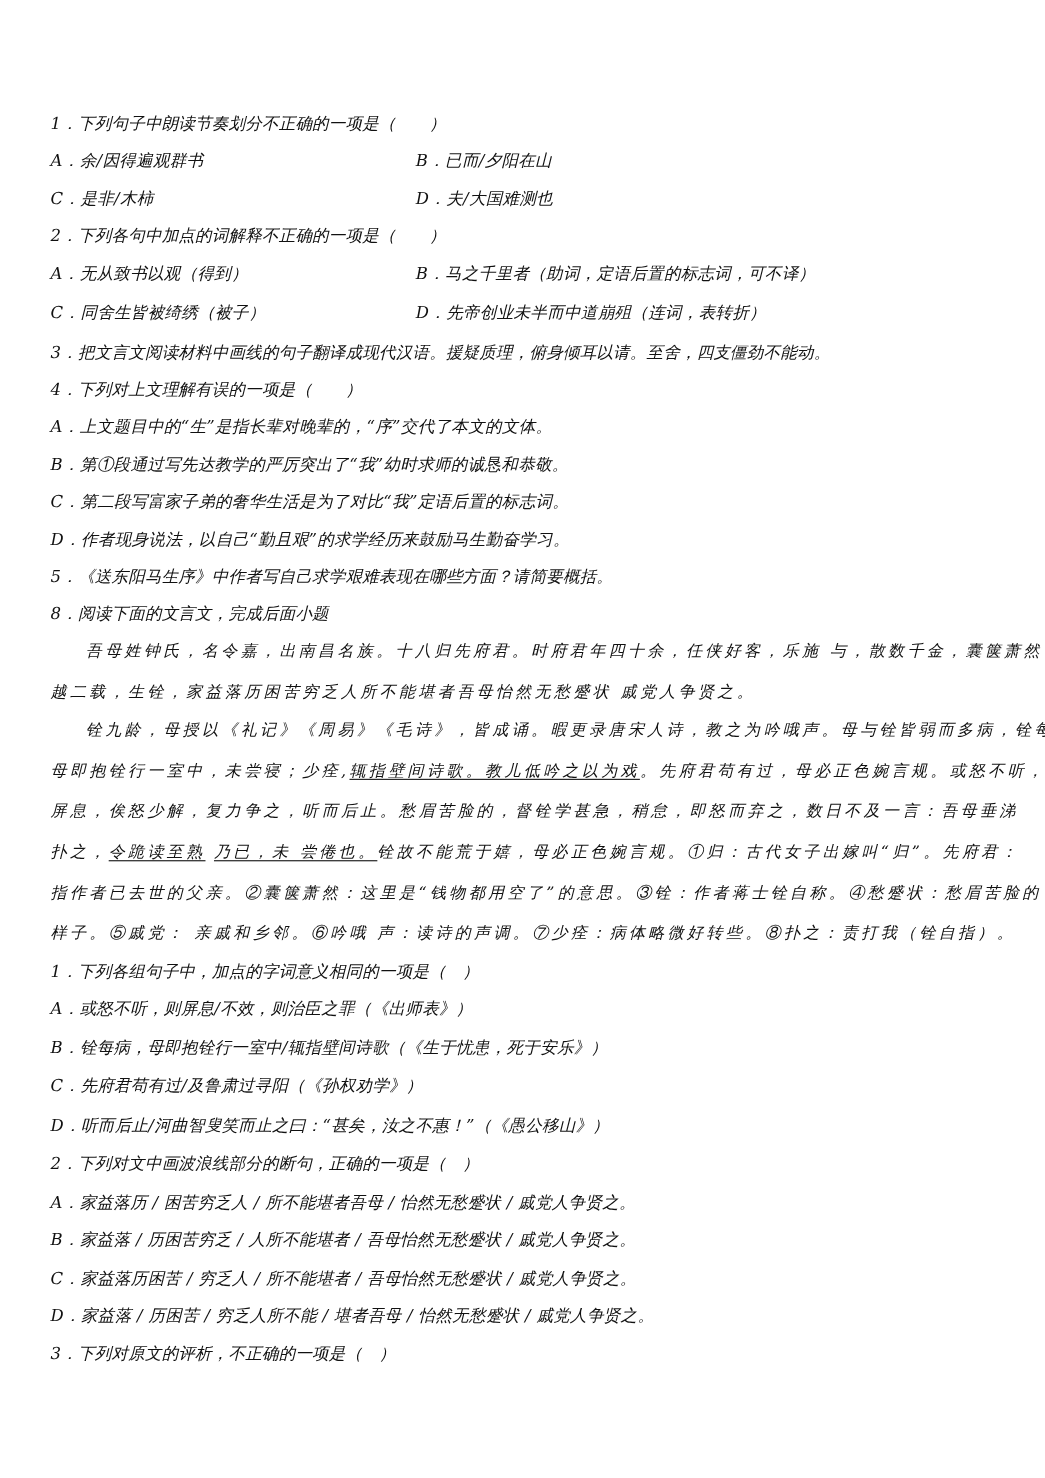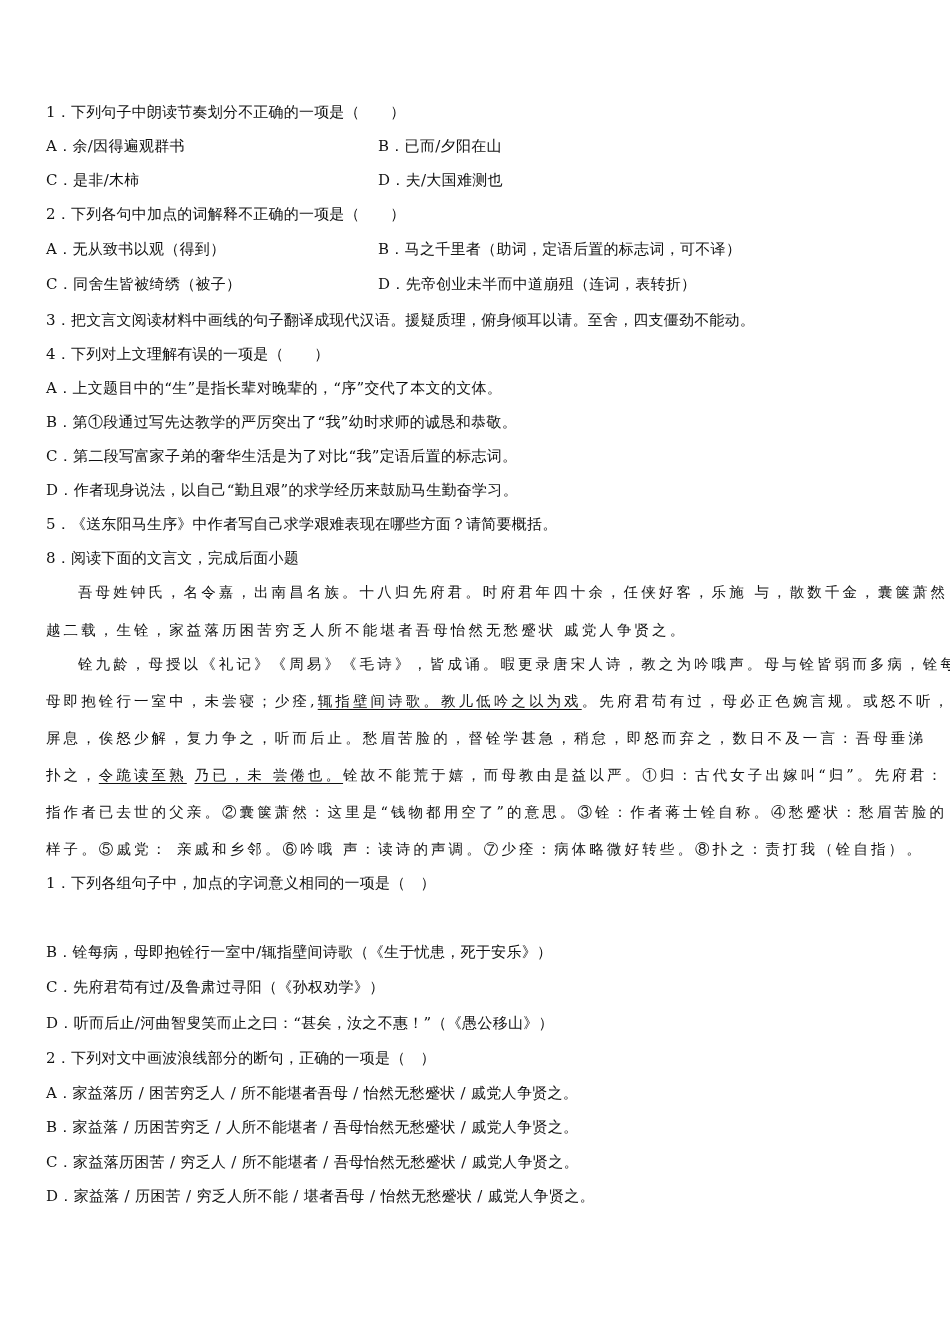--- a/index.html
+++ b/index.html
@@ -1,21 +1,21 @@
 <!DOCTYPE html>
 <html><head>
 <meta charset="utf-8">
 <style>
   html, body { margin: 0; padding: 0; background: #ffffff; }
   body {
     width: 950px; height: 1344px; position: relative; overflow: hidden;
     font-family: "DejaVu Serif", "Liberation Serif", serif;
     color: #111;
   }
-  .page { position: absolute; left: 0; top: 0; width: 950px; height: 1344px; }
+  .page { position: absolute; left: 0; top: 0; width: 950px; height: 1344px; font-style: italic; }
   .line {
     position: absolute; left: 46px; white-space: nowrap;
     font-size: 15px; line-height: 20px; letter-spacing: 0.2px;
   }
   .col2 { left: 378px; }
   .passage {
     font-size: 14.5px; letter-spacing: 3.1px;
   }
   .indent { left: 78px; }
   .ul { text-decoration: underline; text-underline-offset: 3px; }
@@ -52,29 +52,31 @@
 
   <div class="line passage indent" style="top:582px">吾母姓钟氏，名令嘉，出南昌名族。十八归先府君。时府君年四十余，任侠好客，乐施 与，散数千金，囊箧萧然，</div>
   <div class="line passage" style="top:620px">越二载，生铨，家益落历困苦穷乏人所不能堪者吾母怡然无愁蹙状 戚党人争贤之。</div>
 
   <div class="line passage indent" style="top:654px">铨九龄，母授以《礼记》《周易》《毛诗》，皆成诵。暇更录唐宋人诗，教之为吟哦声。母与铨皆弱而多病，铨每病，</div>
   <div class="line passage" style="top:691px">
     <span>母即抱铨行一室中，未尝寝；少痊,</span><span class="ul">辄指壁间诗歌。教儿低吟之以为戏</span><span>。先府君苟有过，母必正色婉言规。或怒不听，则</span>
   </div>
   <div class="line passage" style="top:728px">屏息，俟怒少解，复力争之，听而后止。愁眉苦脸的，督铨学甚急，稍怠，即怒而弃之，数日不及一言：吾母垂涕</div>
   <div class="line passage" style="top:765px">
-    <span>扑之，</span><span class="ul">令跪读至熟</span><span> </span><span class="ul">乃已，未 尝倦也。</span><span>铨故不能荒于嬉，而母教由是益以严。①归：古代女子出嫁叫“归”。先府君：</span>
+    <span>扑之，</span><span class="ul">令跪读至熟</span><span> </span><span class="ul">乃已，未 尝倦也。</span><span>铨故不能荒于嬉，母必正色婉言规。①归：古代女子出嫁叫“归”。先府君：</span>
   </div>
   <div class="line passage" style="top:802px">指作者已去世的父亲。②囊箧萧然：这里是“钱物都用空了”的意思。③铨：作者蒋士铨自称。④愁蹙状：愁眉苦脸的</div>
   <div class="line passage" style="top:839px">样子。⑤戚党： 亲戚和乡邻。⑥吟哦 声：读诗的声调。⑦少痊：病体略微好转些。⑧扑之：责打我（铨自指）。</div>
 
   <div class="line" style="top:873px">1．下列各组句子中，加点的字词意义相同的一项是（　）</div>
+  <div class="line opt" style="top:907px">A．或怒不听，则屏息/不效，则治臣之罪（《出师表》）</div>
   <div class="line opt" style="top:942px">B．铨每病，母即抱铨行一室中/辄指壁间诗歌（《生于忧患，死于安乐》）</div>
   <div class="line opt" style="top:977px">C．先府君苟有过/及鲁肃过寻阳（《孙权劝学》）</div>
   <div class="line opt" style="top:1013px">D．听而后止/河曲智叟笑而止之曰：“甚矣，汝之不惠！”（《愚公移山》）</div>
 
   <div class="line" style="top:1048px">2．下列对文中画波浪线部分的断句，正确的一项是（　）</div>
   <div class="line opt" style="top:1083px">A．家益落历 / 困苦穷乏人 / 所不能堪者吾母 / 怡然无愁蹙状 / 戚党人争贤之。</div>
   <div class="line opt" style="top:1117px">B．家益落 / 历困苦穷乏 / 人所不能堪者 / 吾母怡然无愁蹙状 / 戚党人争贤之。</div>
   <div class="line opt" style="top:1152px">C．家益落历困苦 / 穷乏人 / 所不能堪者 / 吾母怡然无愁蹙状 / 戚党人争贤之。</div>
   <div class="line opt" style="top:1186px">D．家益落 / 历困苦 / 穷乏人所不能 / 堪者吾母 / 怡然无愁蹙状 / 戚党人争贤之。</div>
 
+  <div class="line" style="top:1220px">3．下列对原文的评析，不正确的一项是（　）</div>
 </div>
 
 </body></html>

